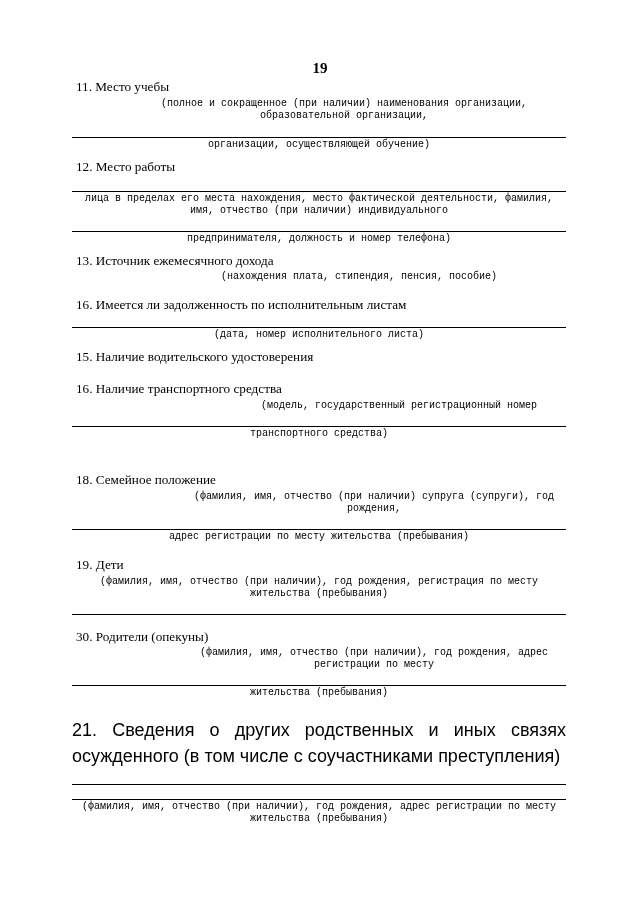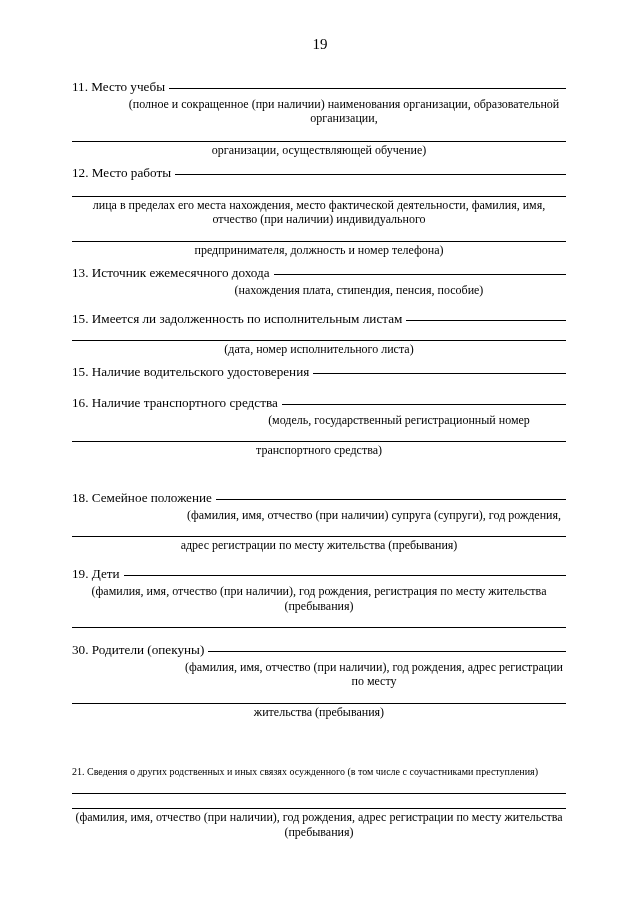--- a/index.html
+++ b/index.html
@@ -17,42 +17,44 @@
   }
   .page {
     position: absolute;
     left: 0; top: 0;
     width: 640px;
     height: 905px;
     background: #fff;
   }
   .page-number {
     position: absolute;
-    top: 36px;
+    top: 60px;
     left: 0;
     width: 640px;
     text-align: center;
     font-size: 15px;
     font-family: "Liberation Serif", serif;
+    font-weight: bold;
   }
   .content {
     position: absolute;
     left: 72px;
     top: 78px;
     width: 494px;
   }
   .item {
     position: relative;
     margin-bottom: 0;
   }
   
   .row {
     display: flex;
     align-items: baseline;
     width: 100%;
+    flex-direction: column;
   }
   .label {
     font-size: 13.2px;
     font-family: "Liberation Serif", serif;
     white-space: nowrap;
     line-height: 1.35;
   }
   .rule {
     flex: 1 1 auto;
     border-bottom: 1px solid #000;
@@ -60,41 +62,40 @@
     margin-left: 4px;
     position: relative;
     top: -2px;
   }
   .fullrule {
     width: 100%;
     border-bottom: 1px solid #000;
     height: 0;
   }
   .caption {
-    font-size: 12px;
-    font-family: Liberation Serif, serif;
+    font-size: 10px;
+    font-family: Liberation Mono, monospace;
     text-align: center;
     line-height: 1.2;
     margin-top: 1px;
   }
   .gap-sm { height: 7px; }
   .gap-md { height: 13px; }
   .gap-lg { height: 18px; }
   .blockline {
     width: 100%;
     border-bottom: 1px solid #000;
     height: 0;
     margin-top: 14px;
   }
   .para {
-    font-size: 10px;
+    font-size: 18px;
     line-height: 1.45;
     text-align: justify;
-    font-family: Liberation Serif, serif;
-    margin-top: 28px;
+    font-family: Liberation Sans, sans-serif;
   }
 </style>
 </head>
 <body>
 
 <div class="page">
 
   <div class="page-number">19</div>
 
   <div class="content">
@@ -132,21 +133,21 @@
         <span class="label">13. Источник ежемесячного дохода</span>
         <span class="rule"></span>
       </div>
       <div class="caption" style="margin-left:80px;">(нахождения плата, стипендия, пенсия, пособие)</div>
     </div>
 
     <div class="gap-md"></div>
 
     <div class="item">
       <div class="row">
-        <span class="label">15. Имеется ли задолженность по исполнительным листам</span>
+        <span class="label">16. Имеется ли задолженность по исполнительным листам</span>
         <span class="rule"></span>
       </div>
       <div style="height:12px"></div>
       <div class="fullrule"></div>
       <div class="caption">(дата, номер исполнительного листа)</div>
     </div>
 
     <div class="gap-sm"></div>
 
     <div class="item">

